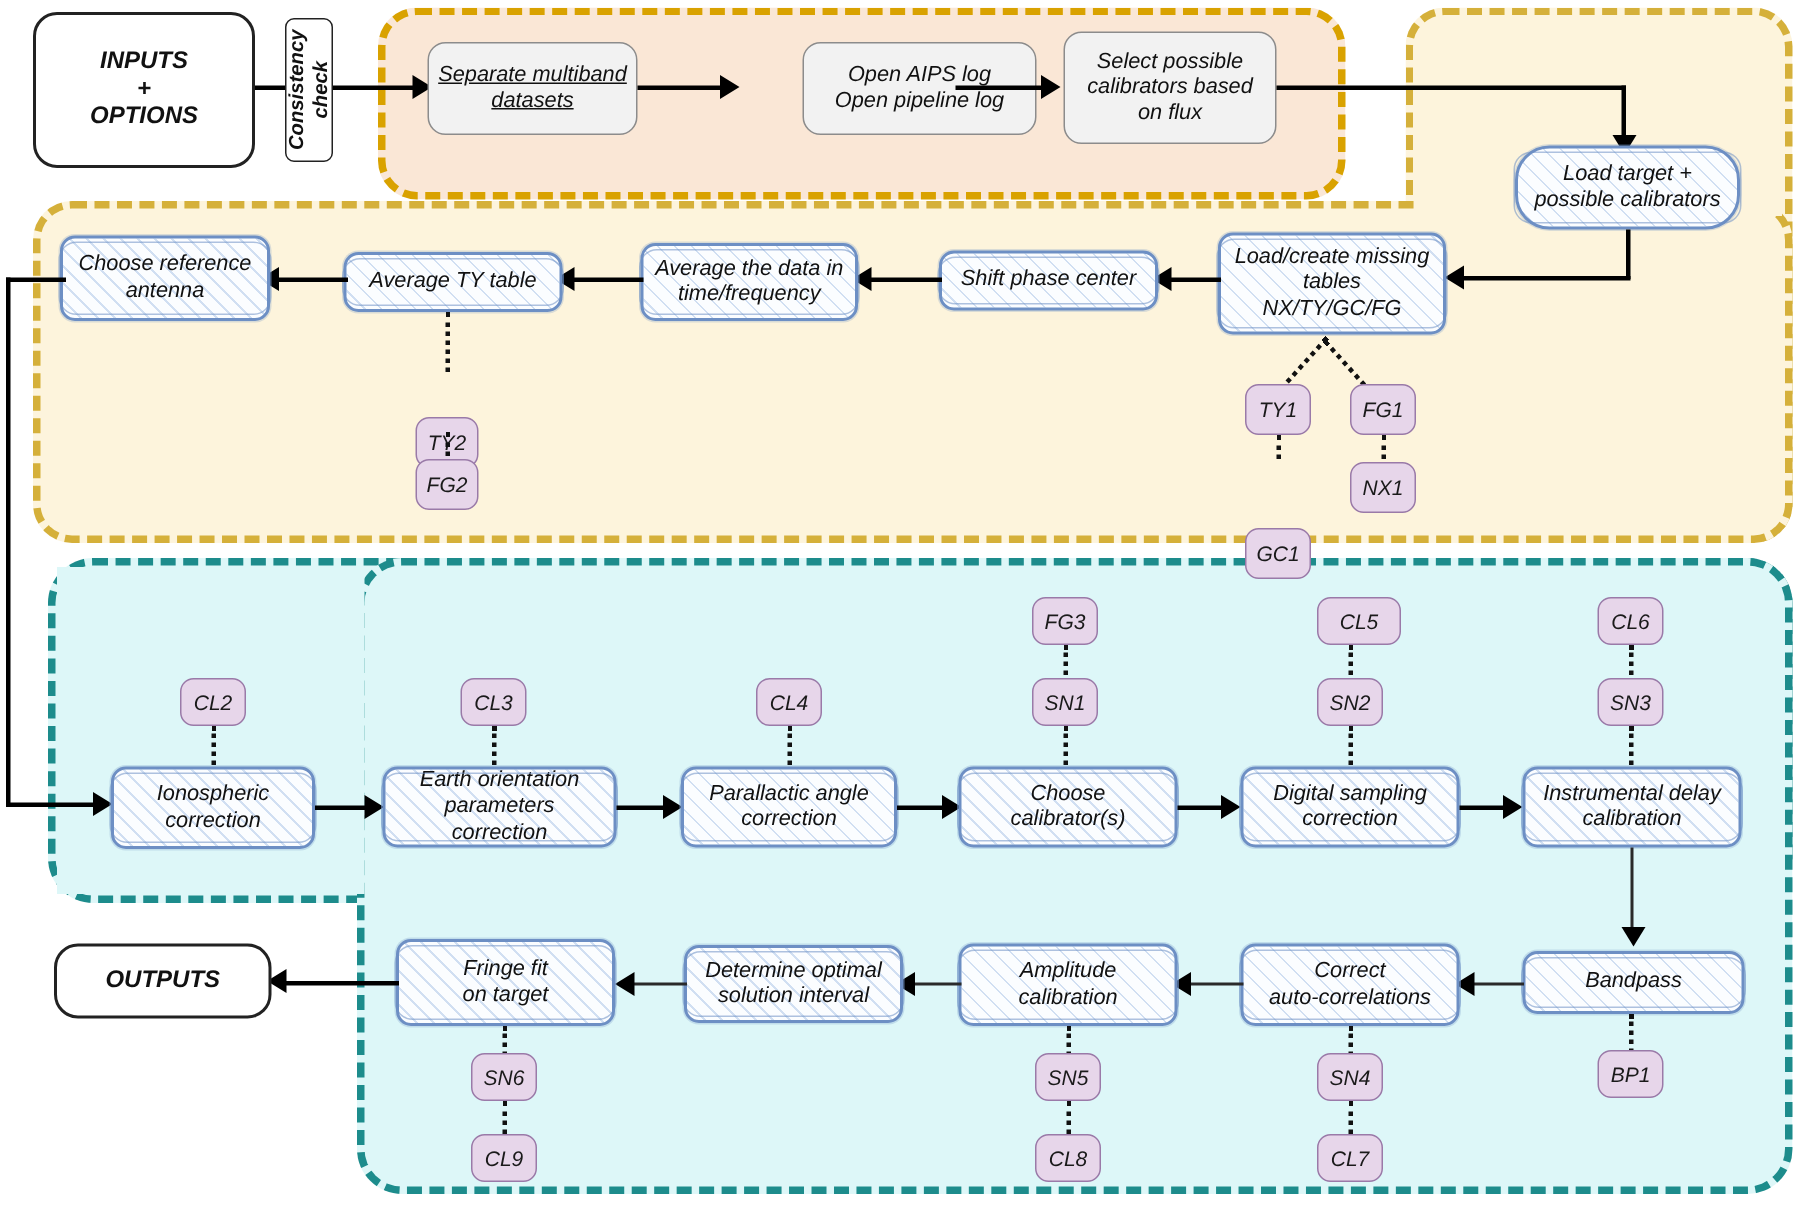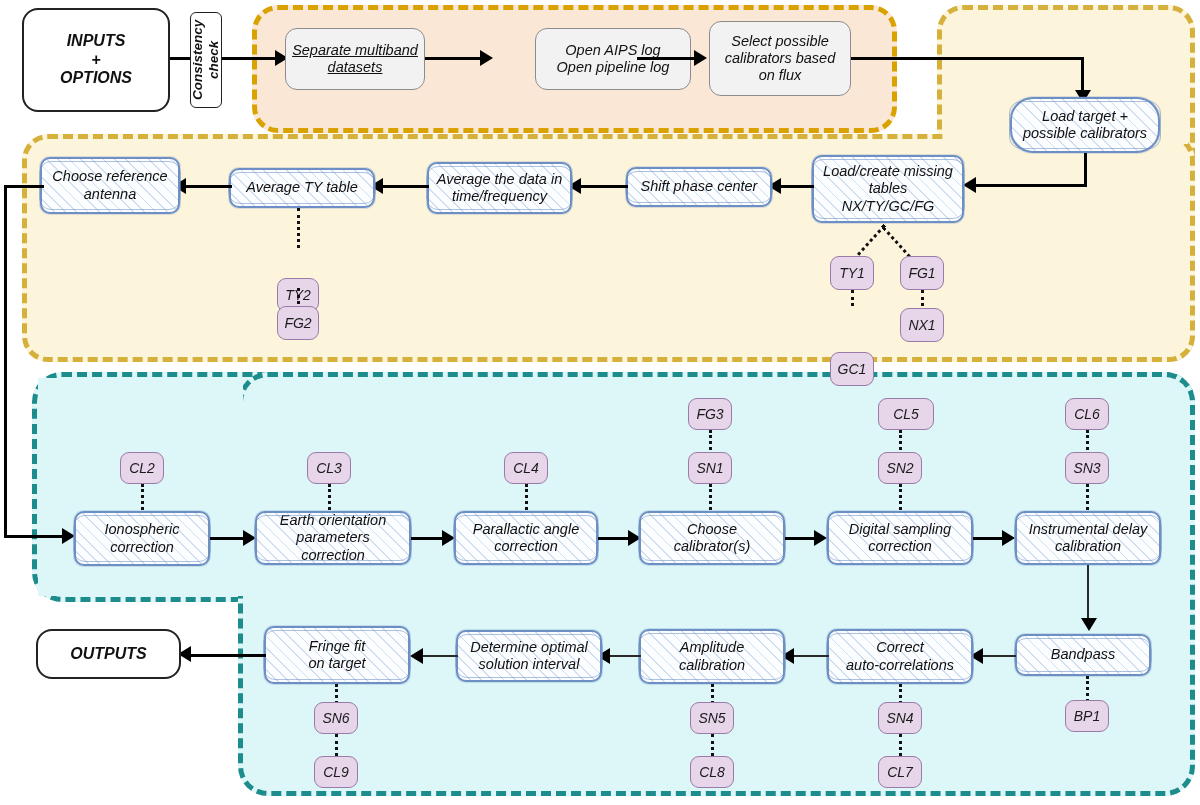--- a/index.html
+++ b/index.html
@@ -294,21 +294,21 @@
   <div class="node node-proc" style="left:1015px;top:511px;width:146px;height:54px;font-size:14.5px;">
     <div>
       <div>Instrumental delay</div>
       <div>calibration</div>
     </div>
   </div>
 
   <div class="ln ln-v ln-thin" style="left:1087px;top:565px;height:59px;width:2.2px;"></div>
   <div class="arrow ar-d" style="left:1081px;top:618px;"></div>
 
-  <div class="node node-proc" style="left:1015px;top:634px;width:136px;height:42px;font-size:14.5px;">
+  <div class="node node-proc" style="left:1015px;top:634px;width:148px;height:42px;font-size:14.5px;">
     <span>Bandpass</span>
   </div>
   <div class="dotln" style="left:1086px;top:676px;height:26px;"></div>
   <div class="node node-table" style="left:1065px;top:700px;width:44px;height:32px;">
     <span>BP1</span>
   </div>
 
   <div class="ln ln-h ln-thin" style="left:978px;top:655px;width:38px;height:2.2px;"></div>
   <div class="arrow ar-l" style="left:970px;top:648px;"></div>
 

